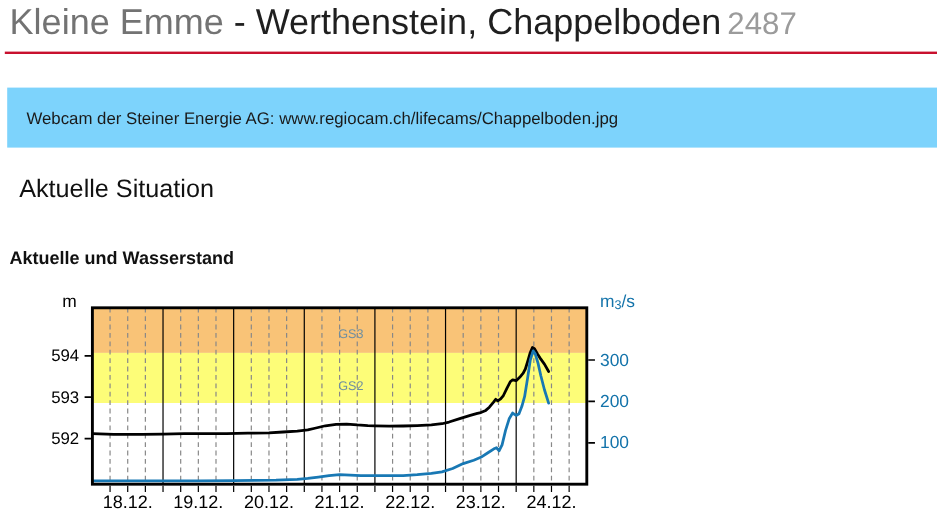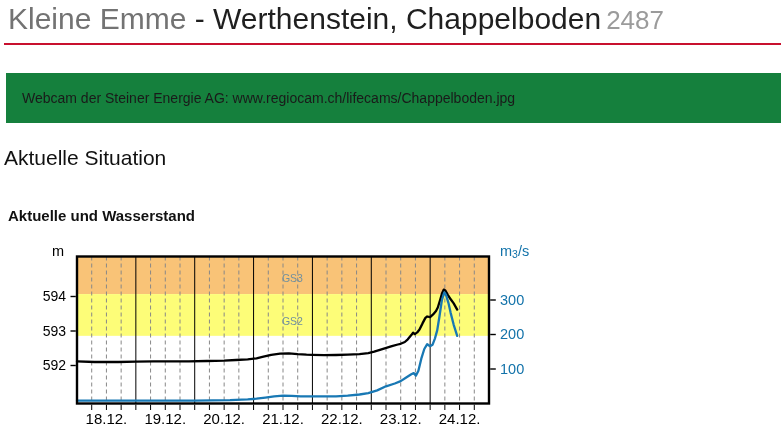--- a/index.html
+++ b/index.html
@@ -7,25 +7,25 @@
     width:781px;height:437px;position:relative;overflow:hidden;
     background:#ffffff;font-family:"Liberation Sans",sans-serif;
     -webkit-font-smoothing:antialiased;
   }
   .title-row{position:absolute;top:2px;left:8px;white-space:nowrap;}
   .title-river{font-size:30px;font-weight:400;color:#737373;}
   .title-sep,.title-station{font-size:30px;font-weight:400;color:#1f1f1f;white-space:pre;}
   .title-id{font-size:26px;font-weight:400;color:#9b9b9b;margin-left:5px;}
   .red-rule{position:absolute;top:43px;left:4px;right:0;height:2px;background:#c8102e;}
   .webcam-bar{
-    position:absolute;top:73px;left:6px;right:0;height:50px;background:#15803d;
+    position:absolute;top:73px;left:6px;right:0;height:50px;background:#7dd3fc;
     display:flex;align-items:center;padding-left:16px;box-sizing:border-box;
     font-size:14px;color:#1a1a1a;
   }
-  .section-title{position:absolute;top:146px;left:4px;font-size:21px;font-weight:400;color:#111;}
+  .section-title{position:absolute;top:146px;left:16px;font-size:21px;font-weight:400;color:#111;}
   .chart-heading{position:absolute;top:207px;left:8px;font-size:15px;font-weight:700;color:#111;}
   #chart-svg{position:absolute;top:240px;left:0;}
   #chart-svg text{font-family:"Liberation Sans",sans-serif;}
 </style>
 </head>
 <body>
 
 <div class="title-row">
   <span class="title-river">Kleine Emme</span><span class="title-sep"> - </span><span class="title-station">Werthenstein, Chappelboden</span><span class="title-id">2487</span>
 </div>

